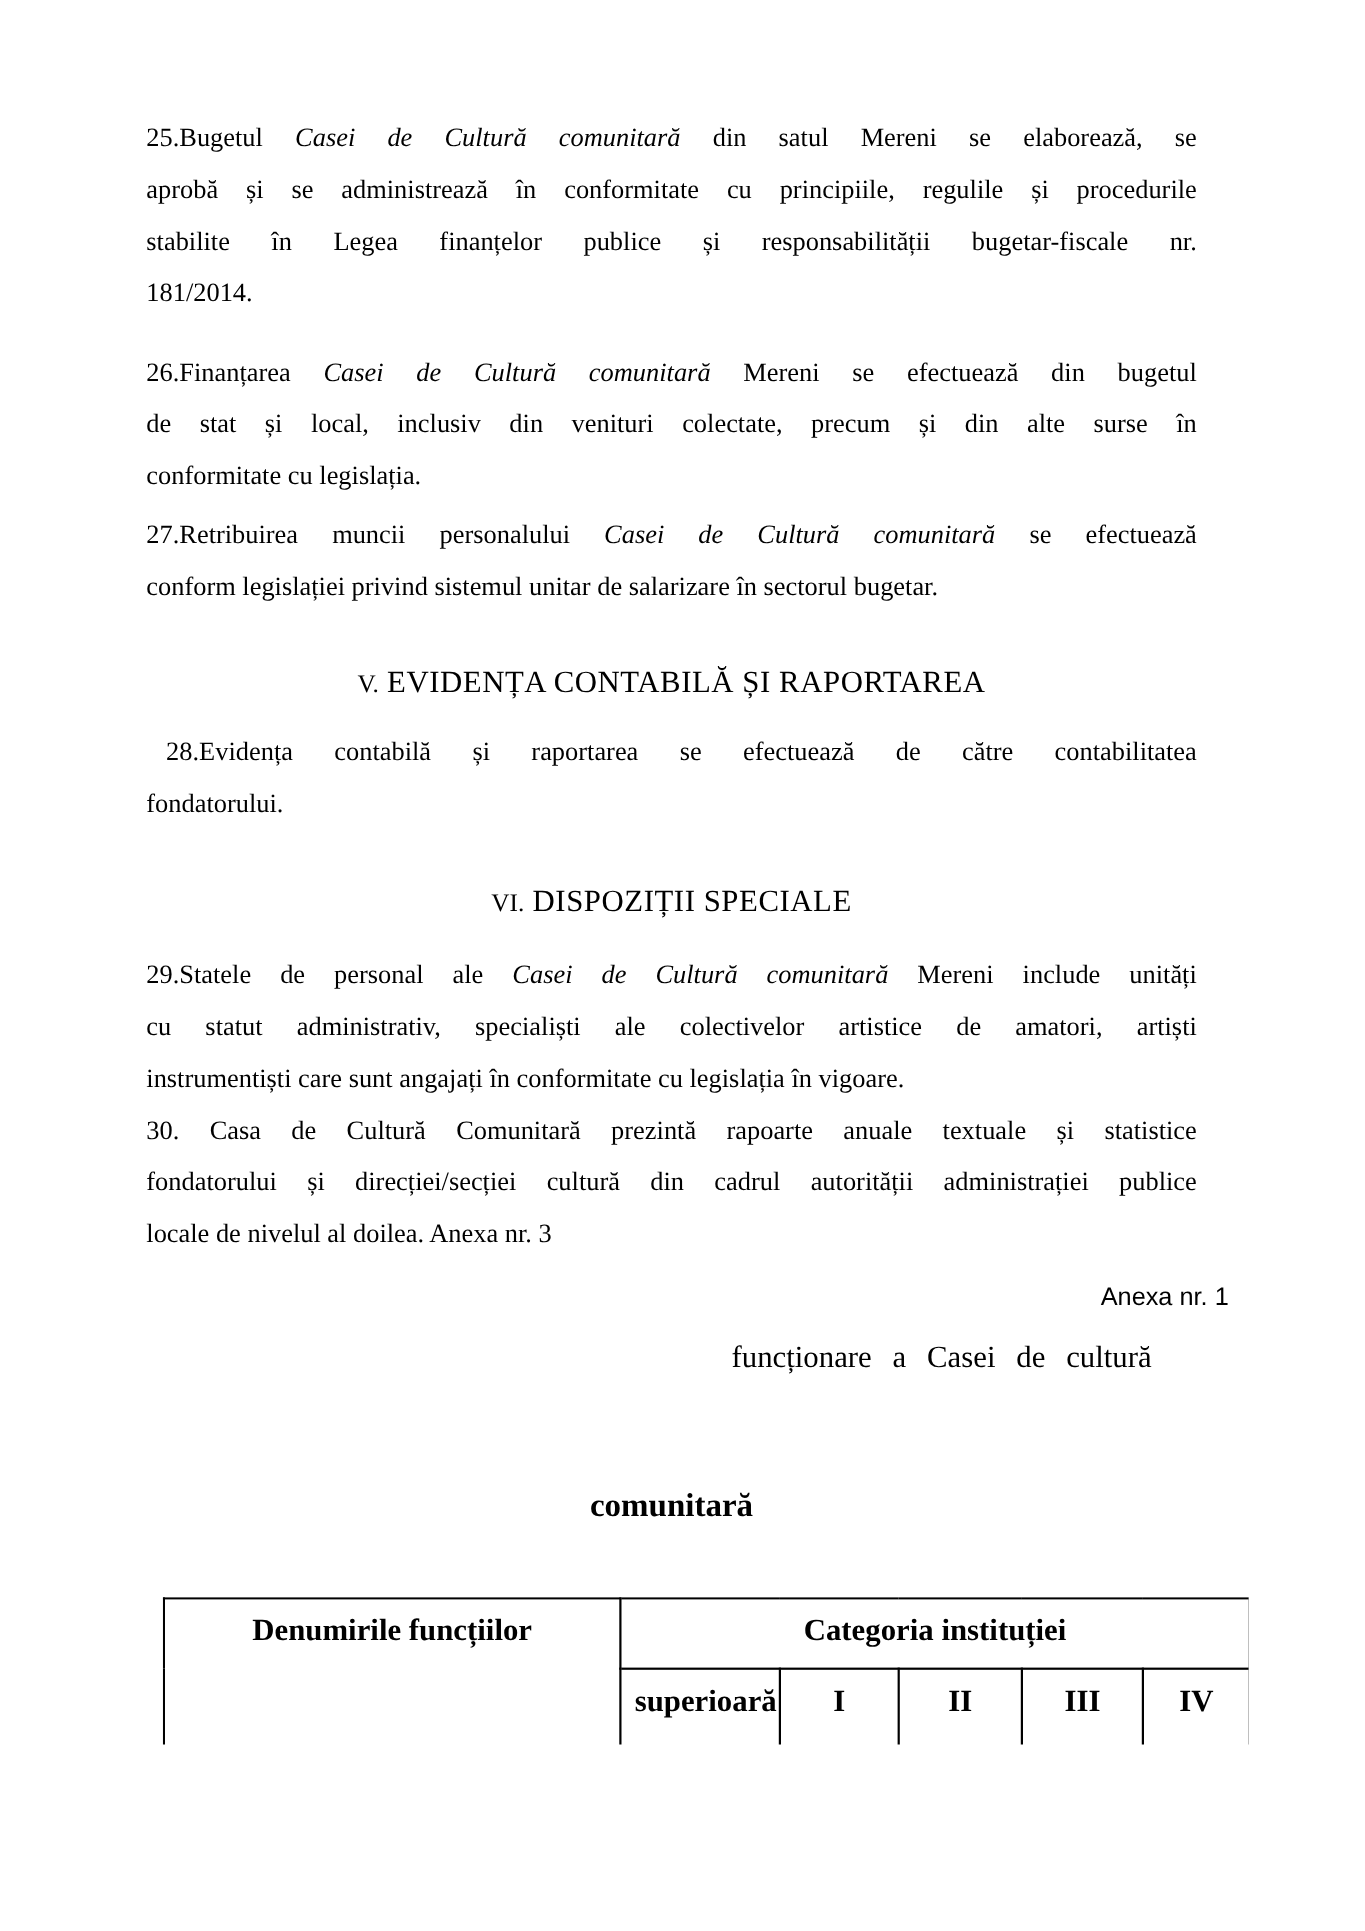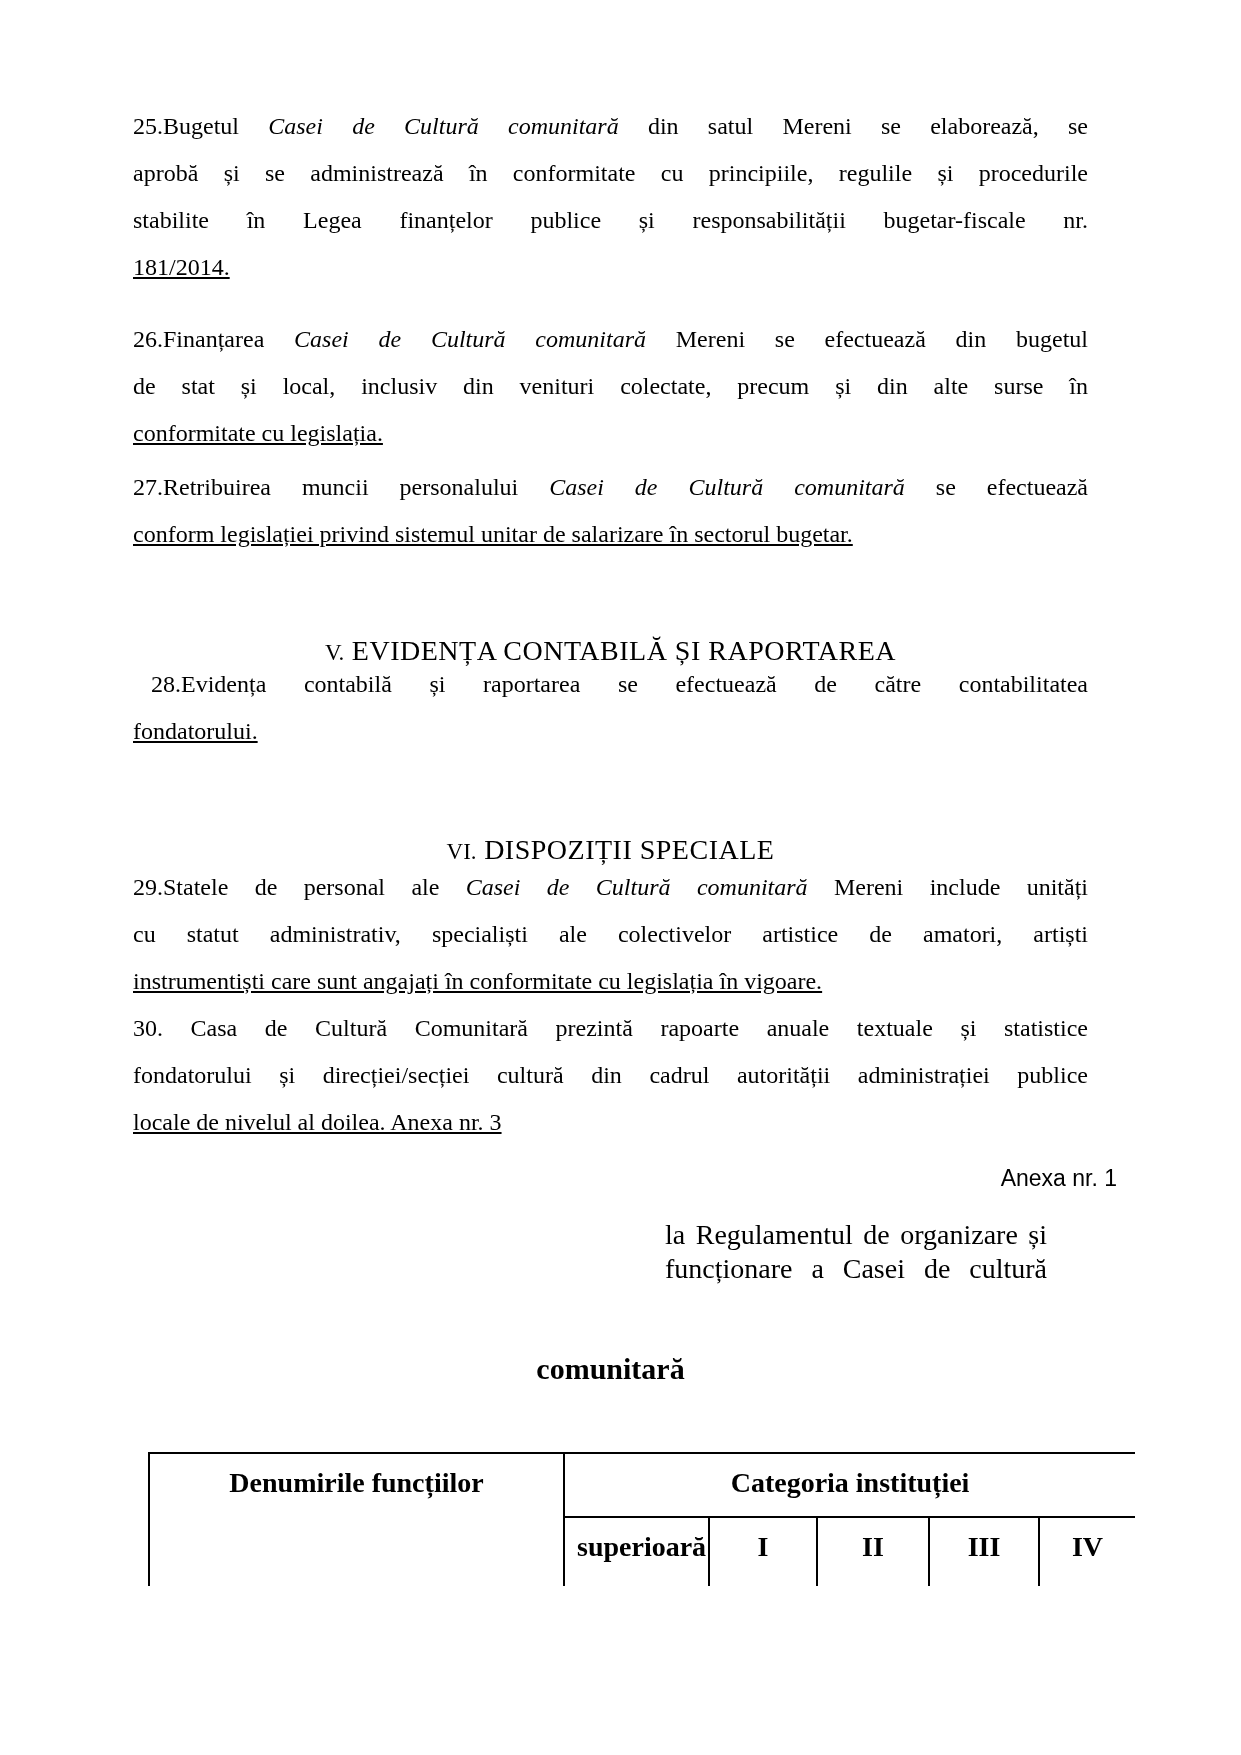--- a/index.html
+++ b/index.html
@@ -13,32 +13,31 @@
   }
   .textblock{
     position:absolute;
     left:133px;
     width:955px;
     font-size:24px;
     line-height:47px;
   }
   .line{display:block;}
   .j{text-align:justify;text-align-last:justify;}
-  .last{text-align:right;text-align-last:left;text-decoration:underline;}
+  .last{text-align:right;text-align-last:left;}
   .it{font-style:italic;}
   .indent1{padding-left:18px;}
   .heading{
     position:absolute;
     left:133px;
     width:955px;
     text-align:center;
     font-size:28px;
     line-height:34px;
     letter-spacing:0.5px;
-    margin-top:30px;
   }
   .hnum{font-size:23px;letter-spacing:0;}
   .anexa-note{
     position:absolute;
     top:1165px;
     right:124px;
     font-family:"Liberation Sans", sans-serif;
     font-size:23px;
     text-align:right;
   }
@@ -140,21 +139,20 @@
 
 <div class="textblock" style="top:1005px">
   <div class="line j">30. Casa de Cultură Comunitară prezintă rapoarte anuale textuale și statistice</div>
   <div class="line j">fondatorului și direcției/secției cultură din cadrul autorității administrației publice</div>
   <div class="line last">locale de nivelul al doilea. Anexa nr. 3</div>
 </div>
 
 <div class="anexa-note">Anexa nr. 1</div>
 
 <div class="annex-ref">
-  <div class="line j">la Regulamentul de organizare și</div>
   <div class="line j">funcționare a Casei de cultură</div>
 </div>
 
 <div class="table-title">
   <div>comunitară</div>
 </div>
 
 <div class="table-wrap">
   <table class="staff">
     <colgroup>

